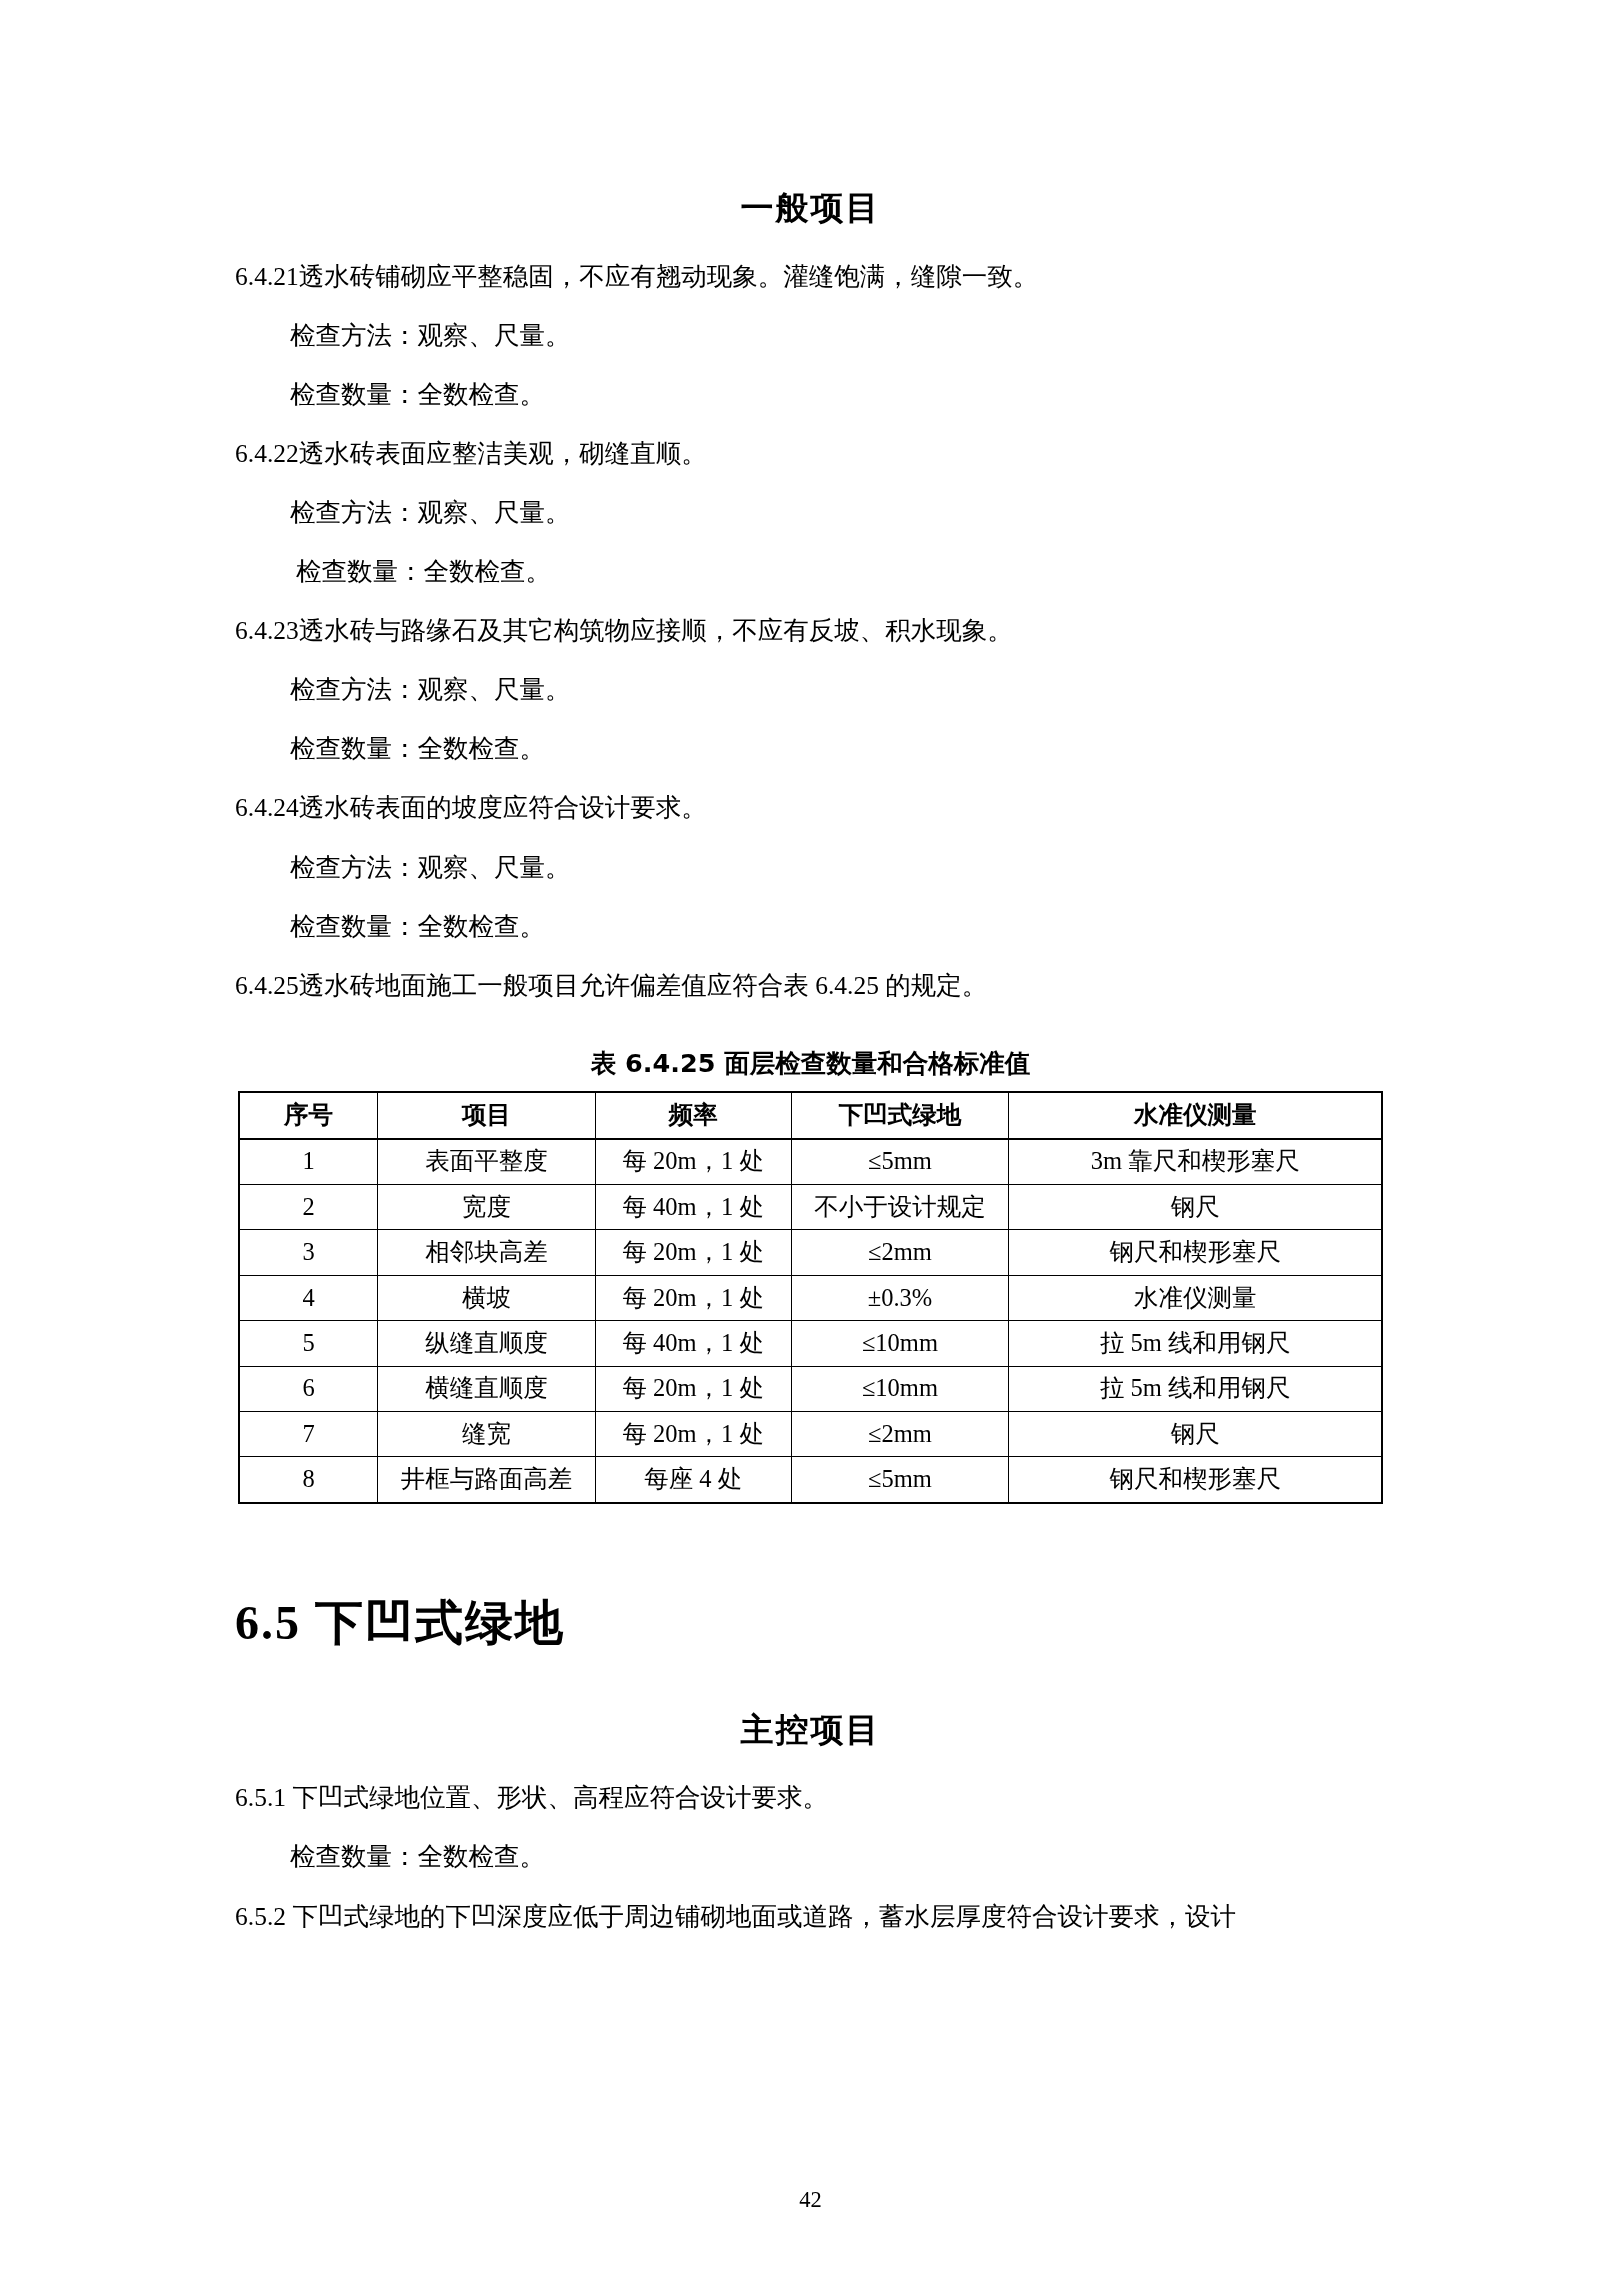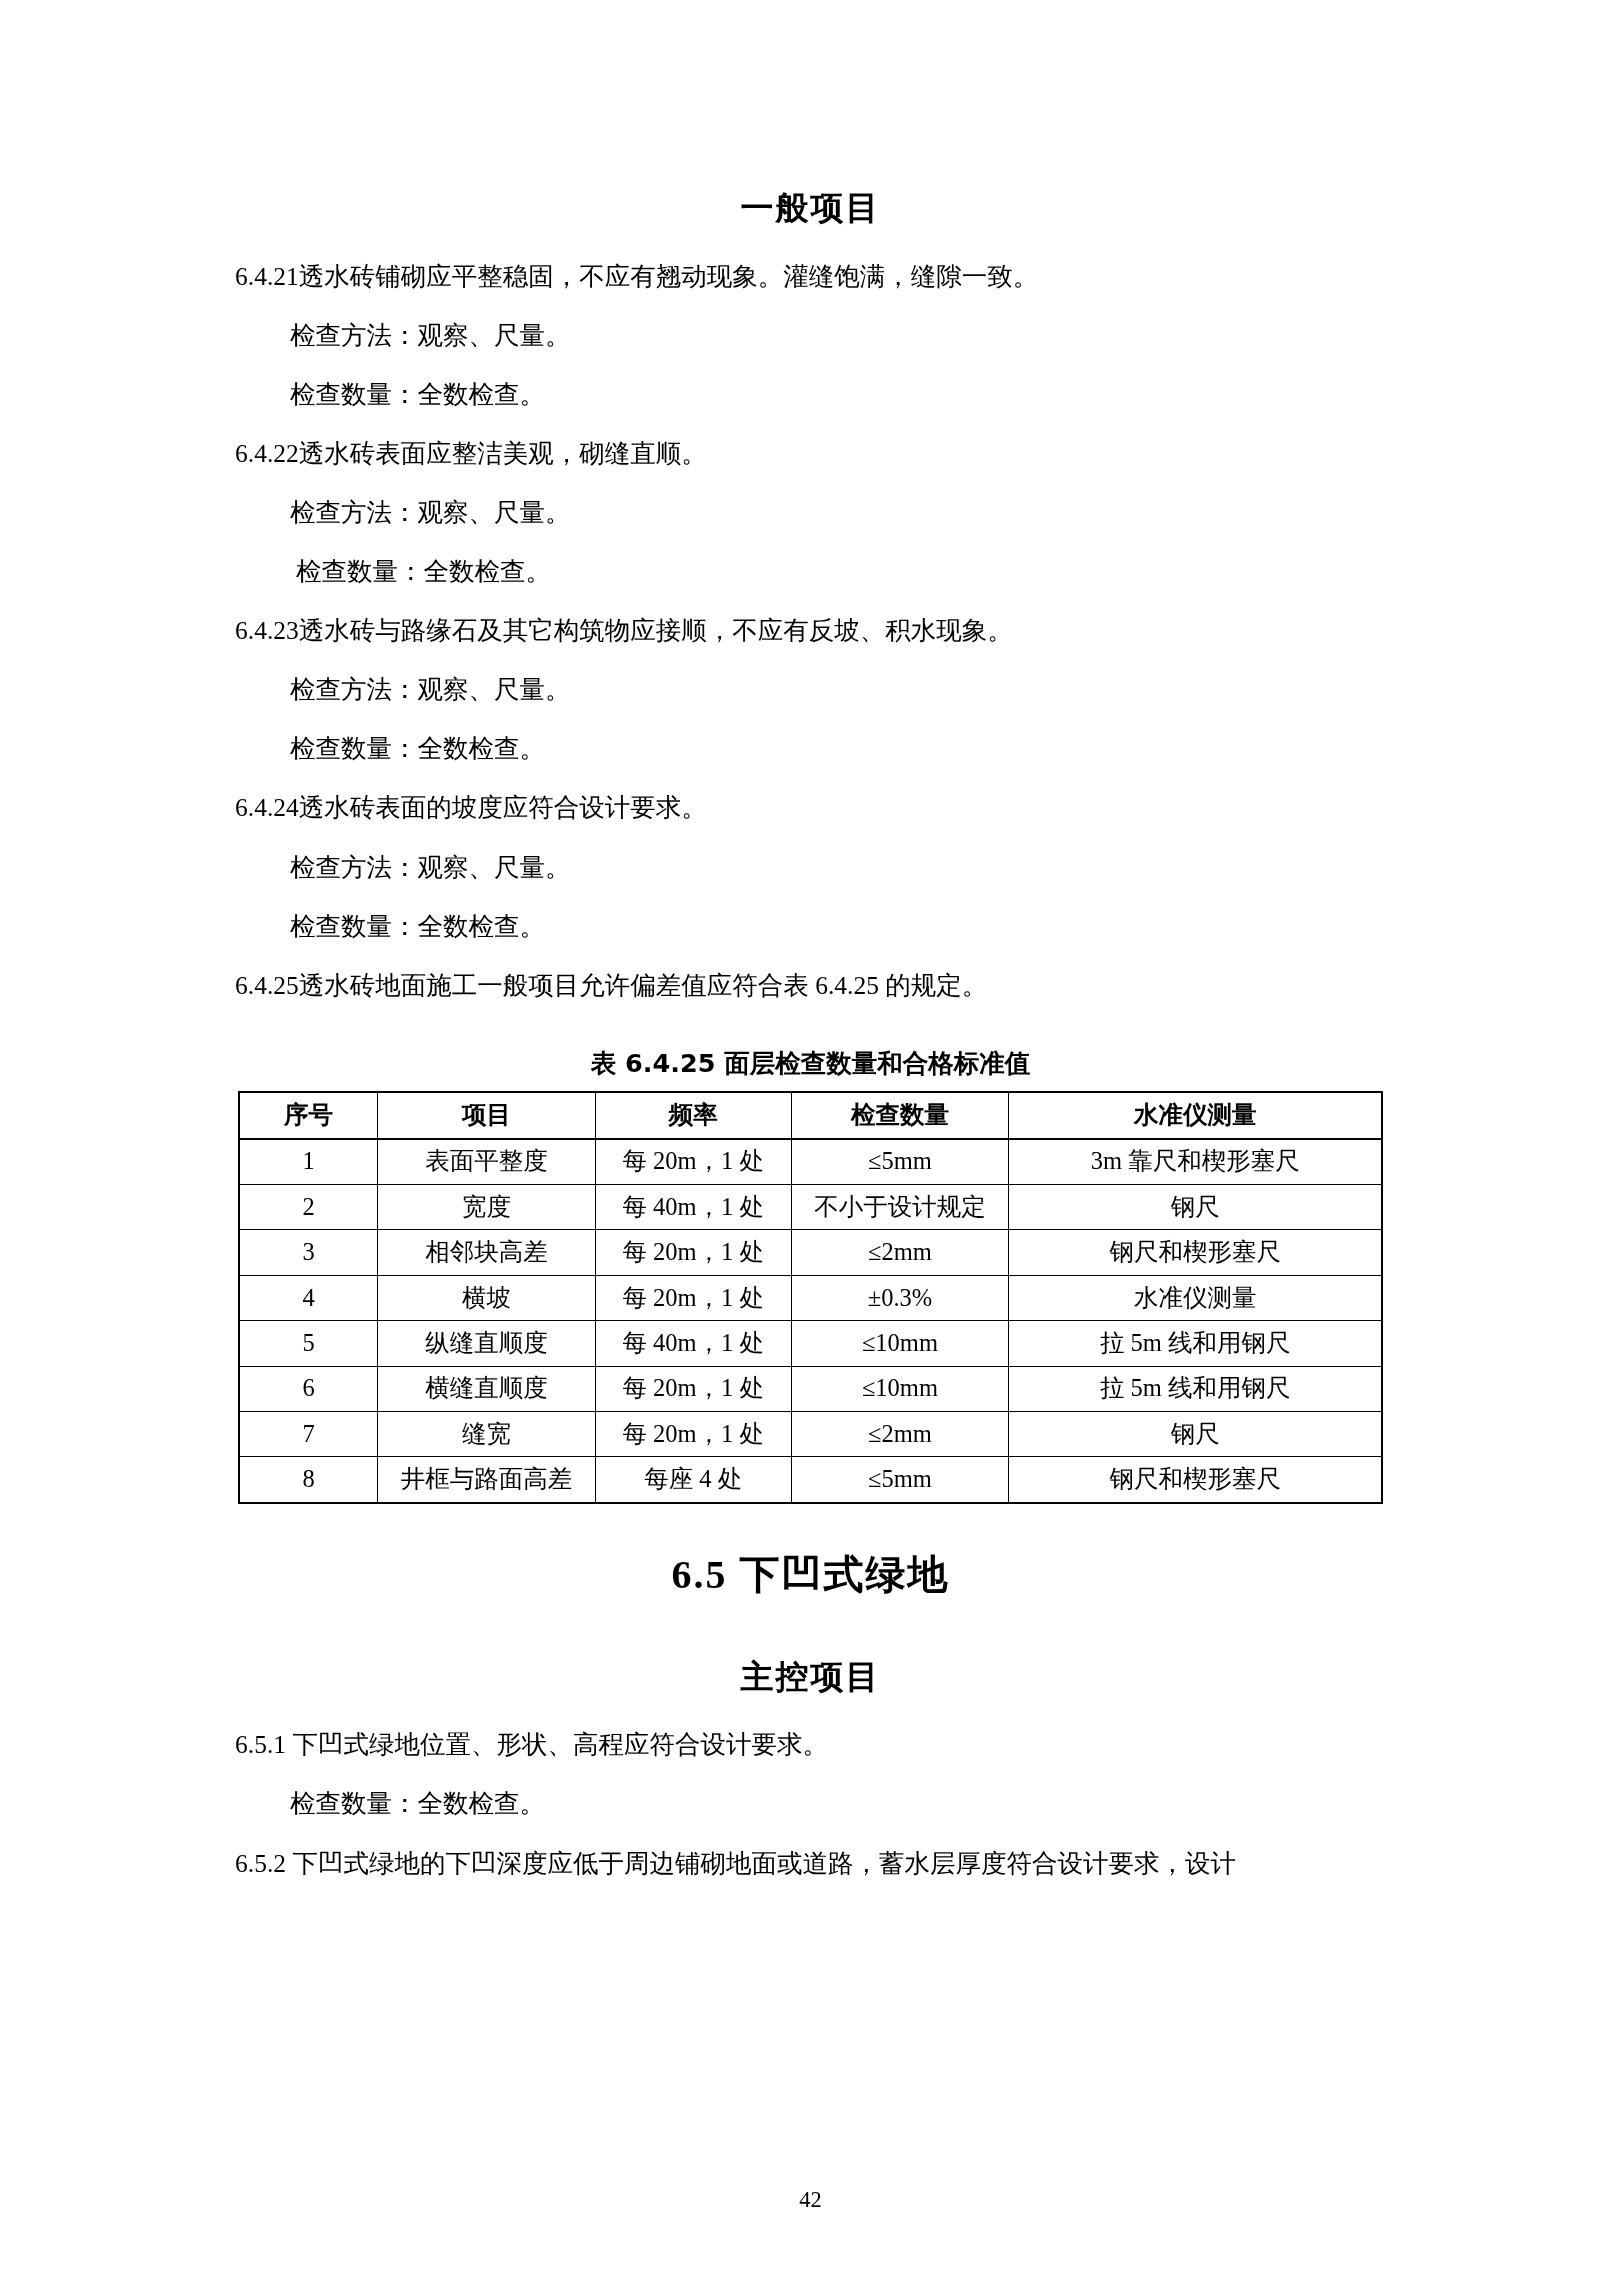--- a/index.html
+++ b/index.html
@@ -23,24 +23,24 @@
     position: relative;
   }
   .section-heading {
     font-size: 33px;
     font-weight: bold;
     text-align: center;
     margin: 39px 0 25.5px 0;
     letter-spacing: 2px;
   }
   .big-heading {
-    font-size: 40px;
+    font-size: 48px;
     font-weight: bold;
-    text-align: center;
-    margin: 43px 0 53px 0;
+    text-align: left;
+    margin: 87px 0 53px 0;
     letter-spacing: 2px;
   }
   .clause {
     font-size: 25.5px;
     line-height: 1.55;
     margin: 19.6px 0 0 0;
     text-align: justify;
   }
   .clause .num {
     font-weight: normal;
@@ -137,21 +137,21 @@
         <col class="c1">
         <col class="c2">
         <col class="c3">
         <col class="c4">
     </colgroup>
     <thead>
       <tr>
         <th>序号</th>
         <th>项目</th>
         <th>频率</th>
-        <th>检查数量</th>
+        <th>下凹式绿地</th>
         <th>水准仪测量</th>
       </tr>
     </thead>
     <tbody>
       <tr>
         <td>1</td>
         <td>表面平整度</td>
         <td>每 20m，1 处</td>
         <td>≤5mm</td>
         <td>3m 靠尺和楔形塞尺</td>

